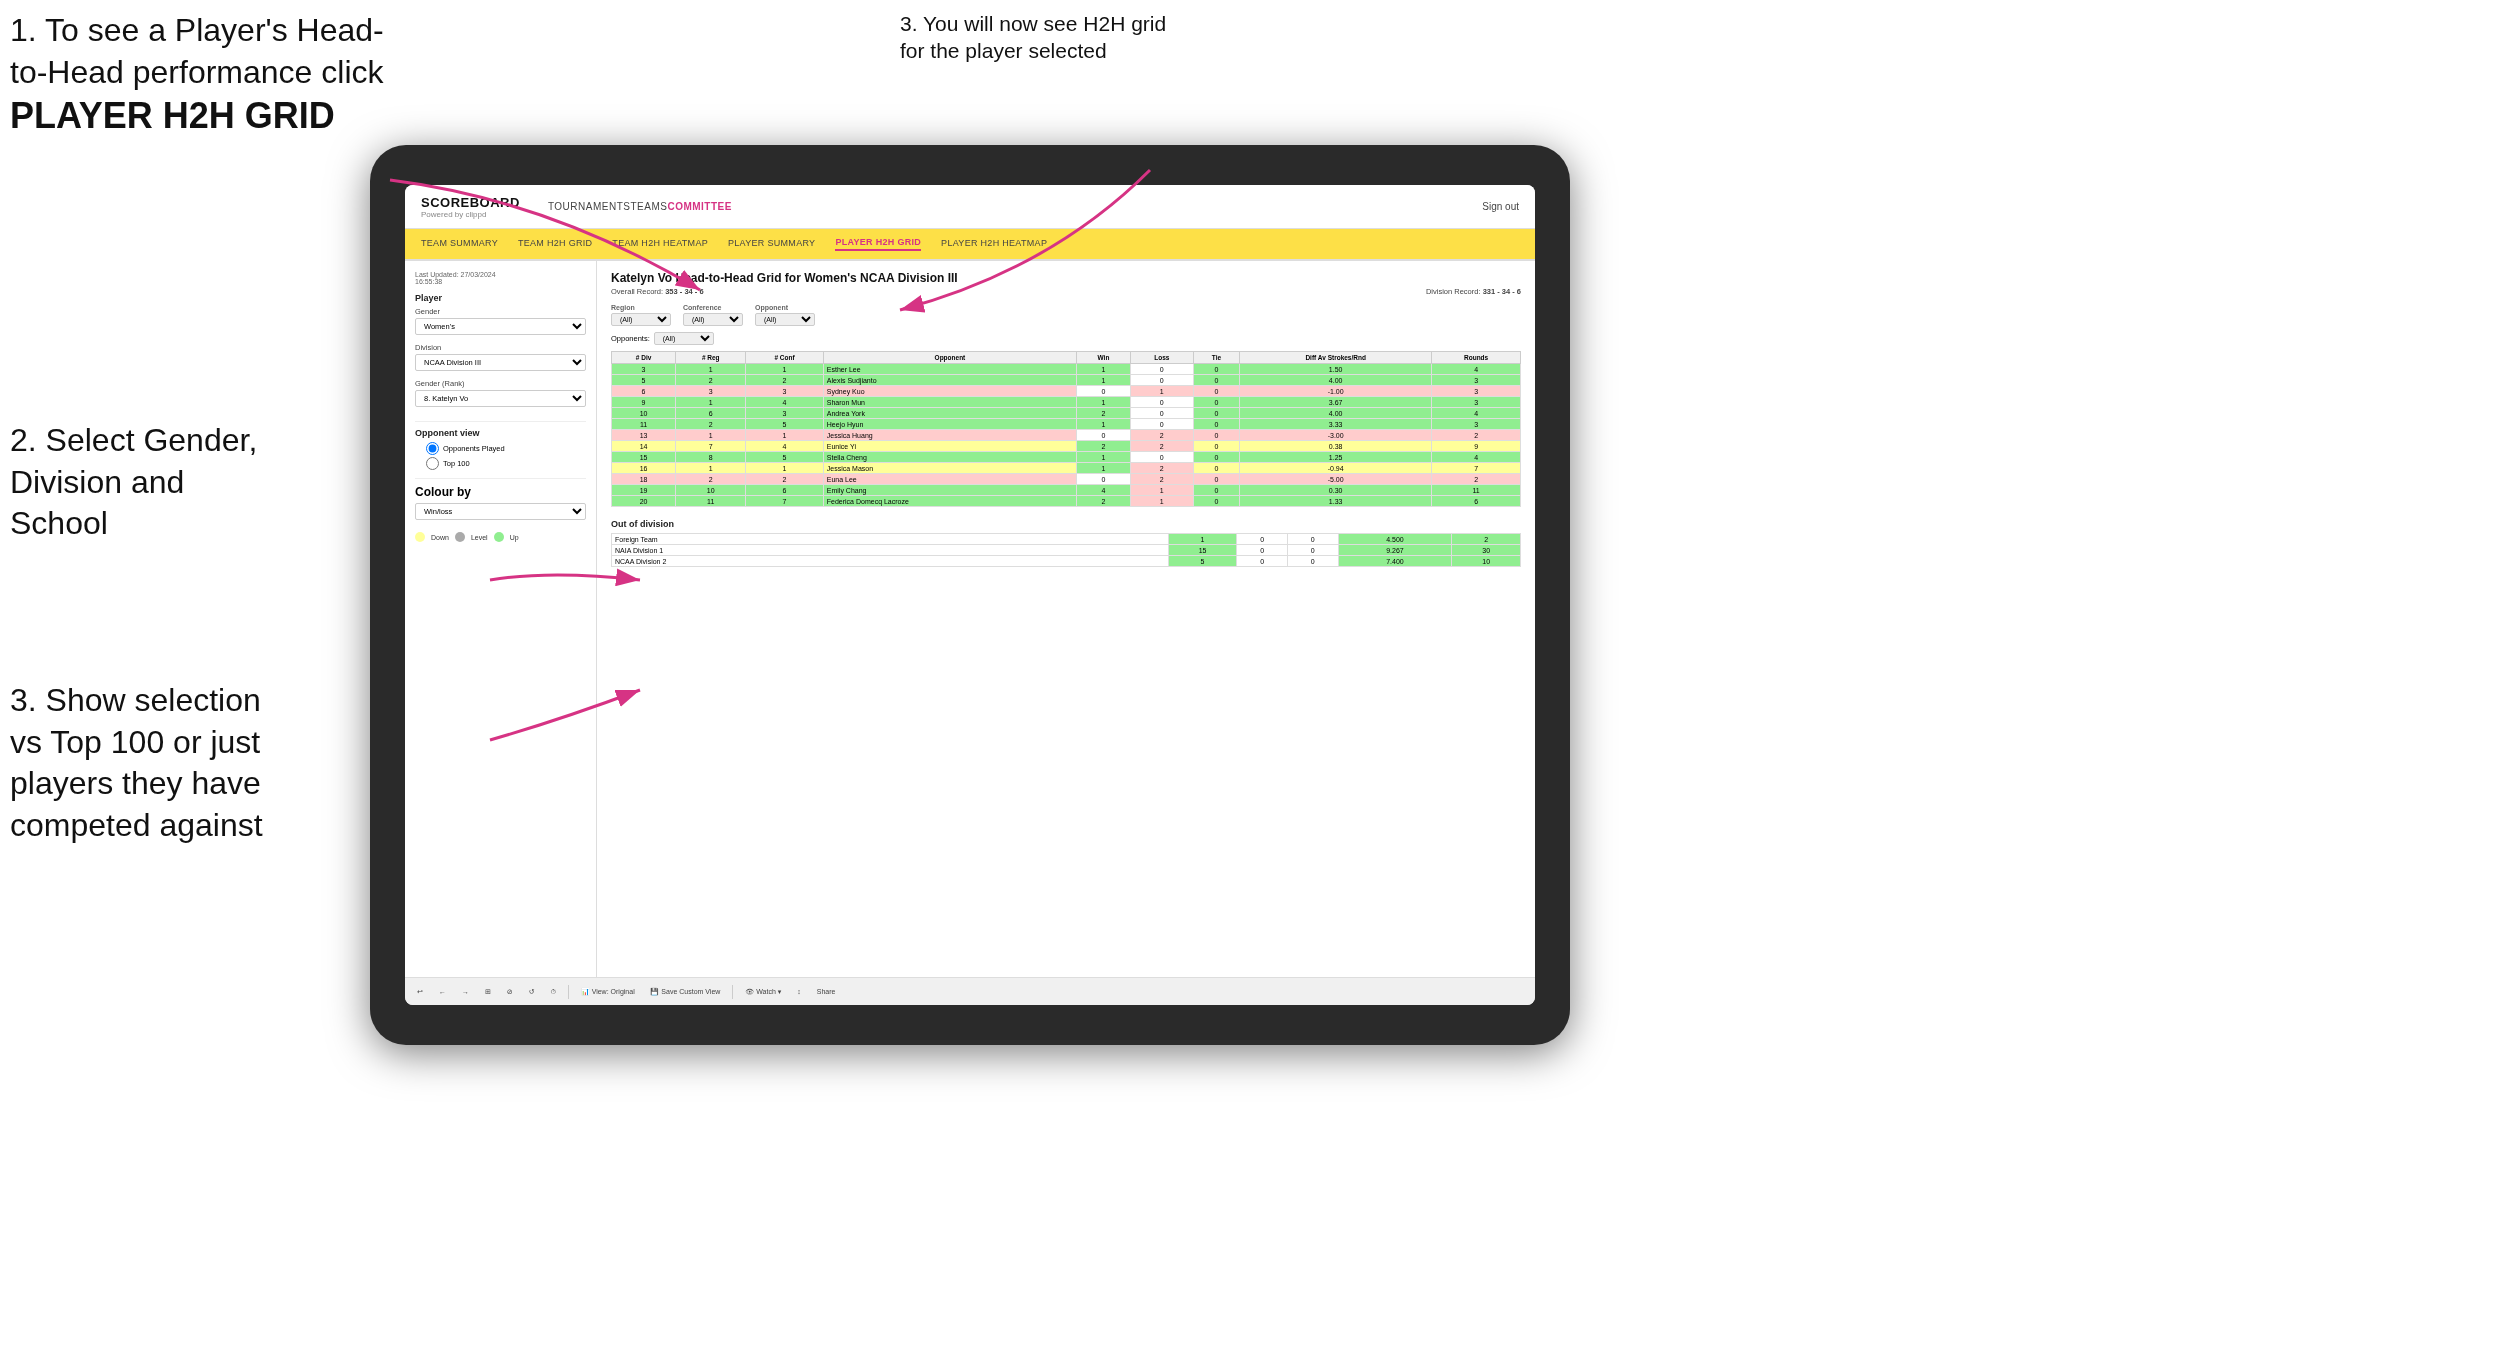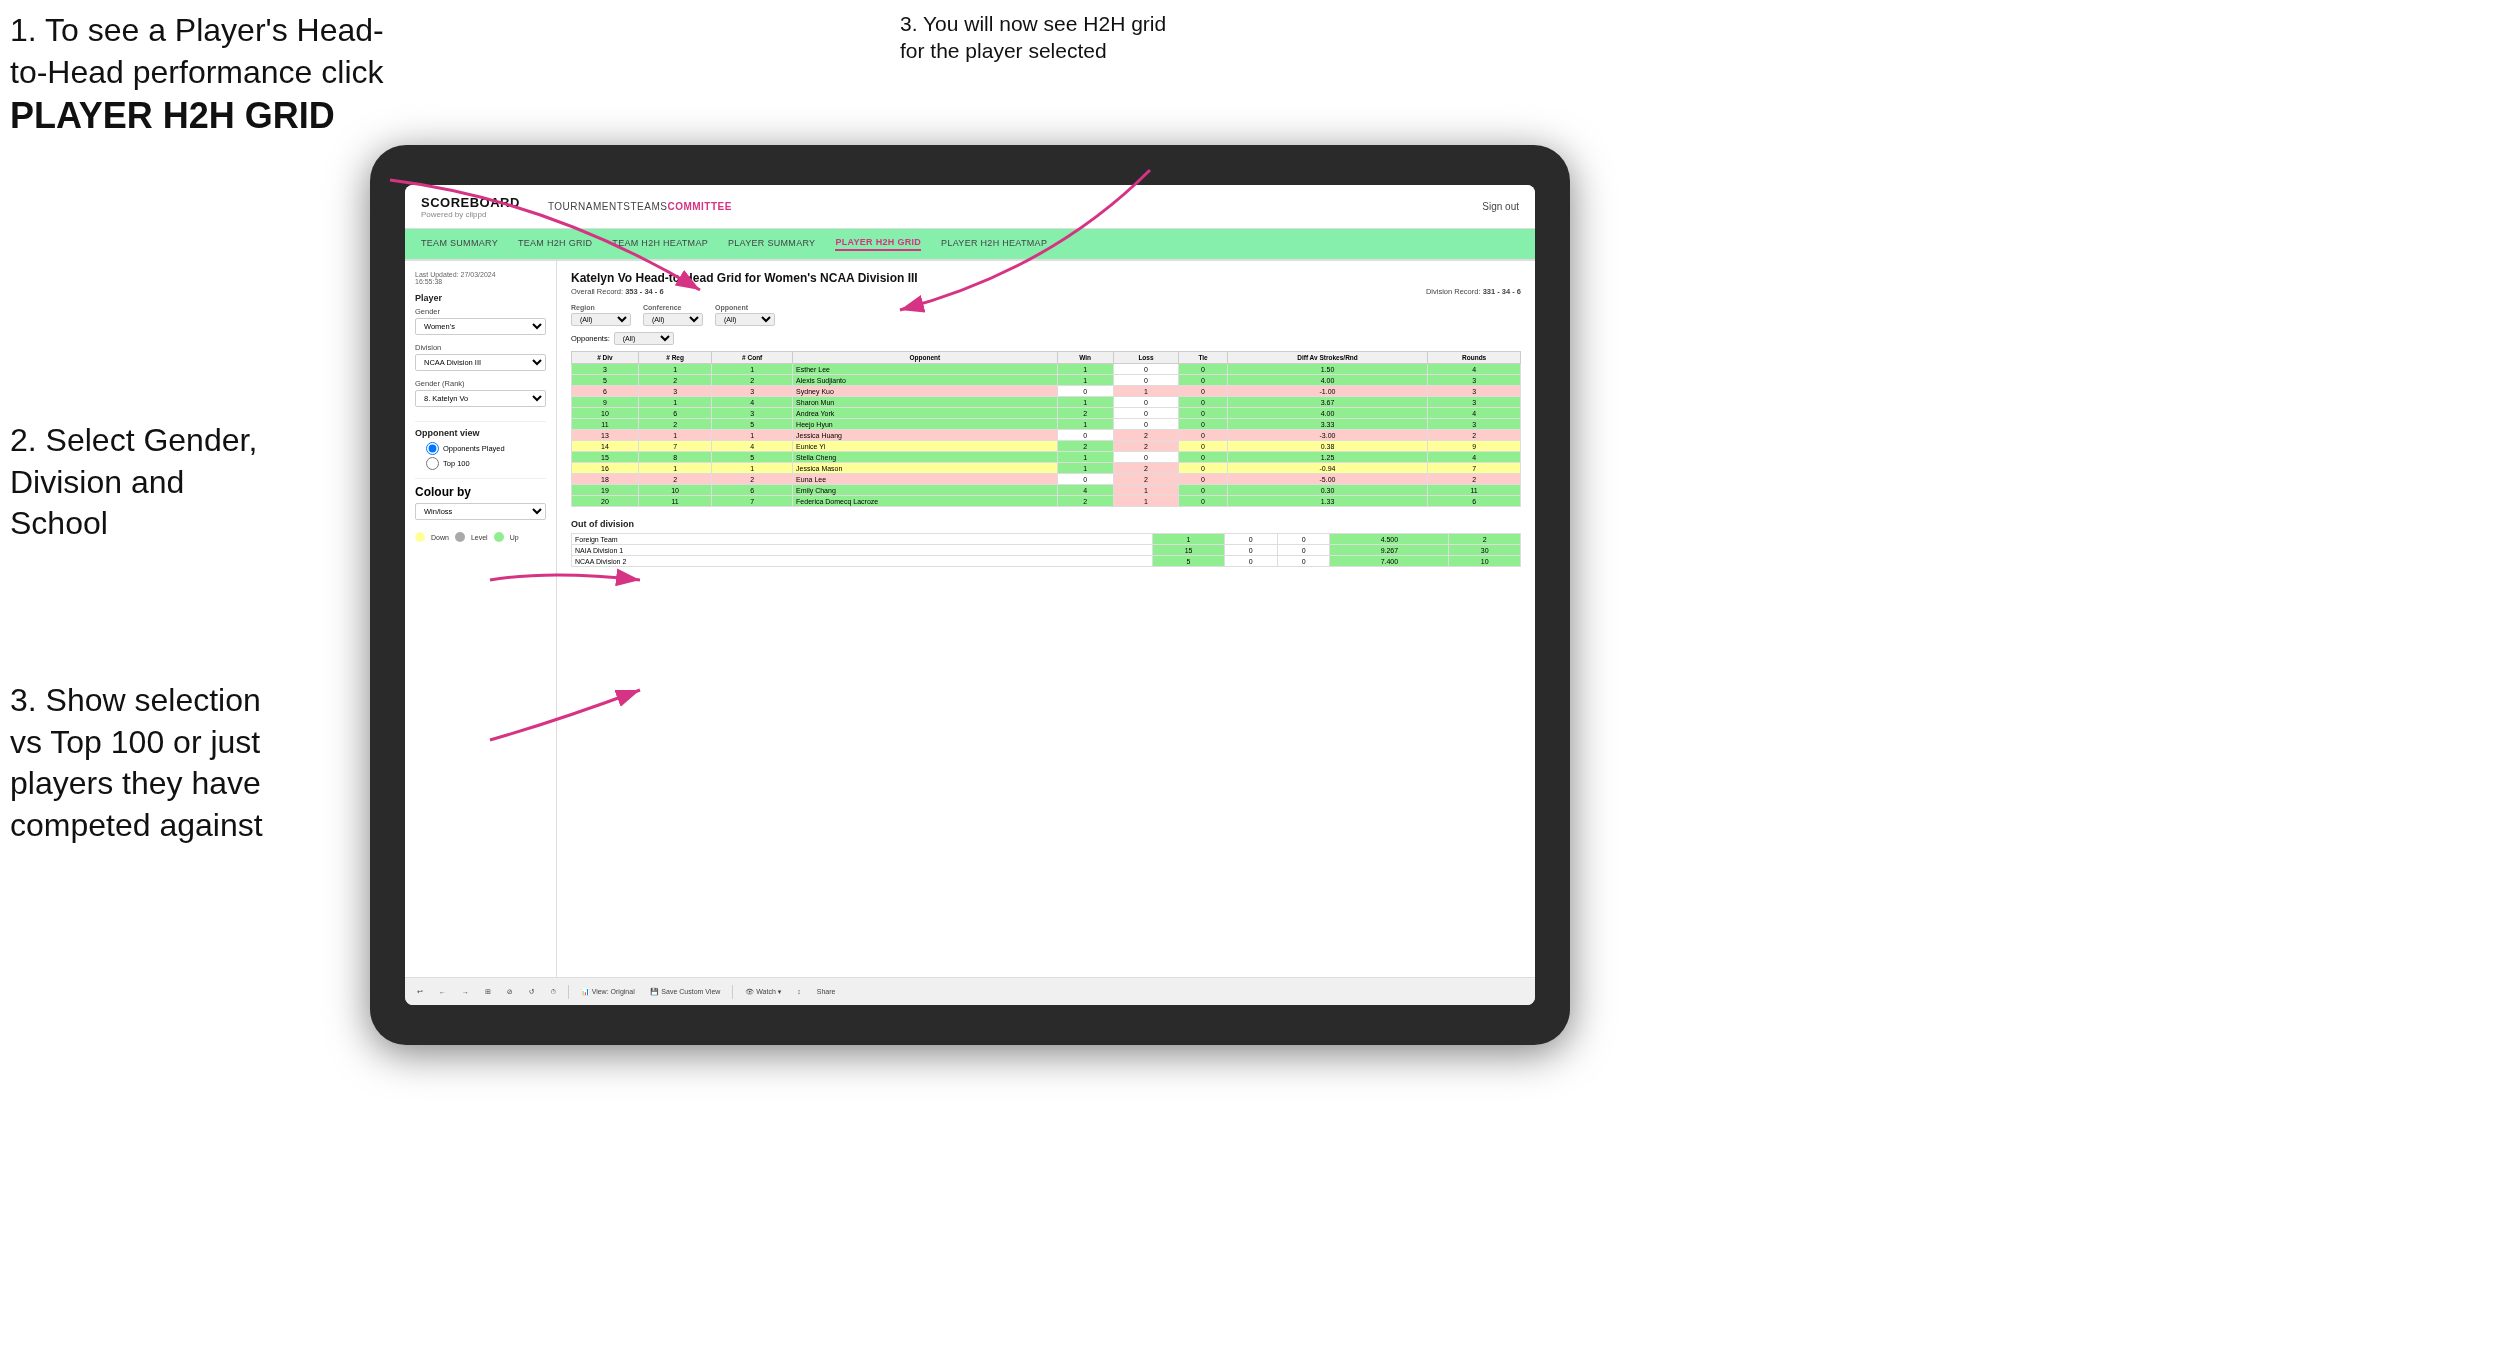--- a/index.html
+++ b/index.html
@@ -121,21 +121,21 @@
       font-weight: 700;
     }
     .nav-right {
       font-size: 10px;
       color: #444;
       margin-left: auto;
     }
 
     
     .sub-nav {
-      background: #86efac;
+      background: #fde047;
       border-bottom: 2px solid #ddd;
       padding: 0 16px;
       display: flex;
       gap: 20px;
       height: 32px;
       align-items: center;
       flex-shrink: 0;
     }
     .sub-nav-link {
       font-size: 9px;
@@ -154,21 +154,21 @@
     
     .main-content {
       display: flex;
       flex: 1;
       overflow: hidden;
       background: #f0f0f0;
     }
 
     
     .left-panel {
-      width: 152px;
+      width: 192px;
       background: #fff;
       padding: 10px;
       flex-shrink: 0;
       border-right: 1px solid #ddd;
       font-size: 8px;
     }
     .panel-timestamp {
       font-size: 7px;
       color: #666;
       margin-bottom: 8px;

